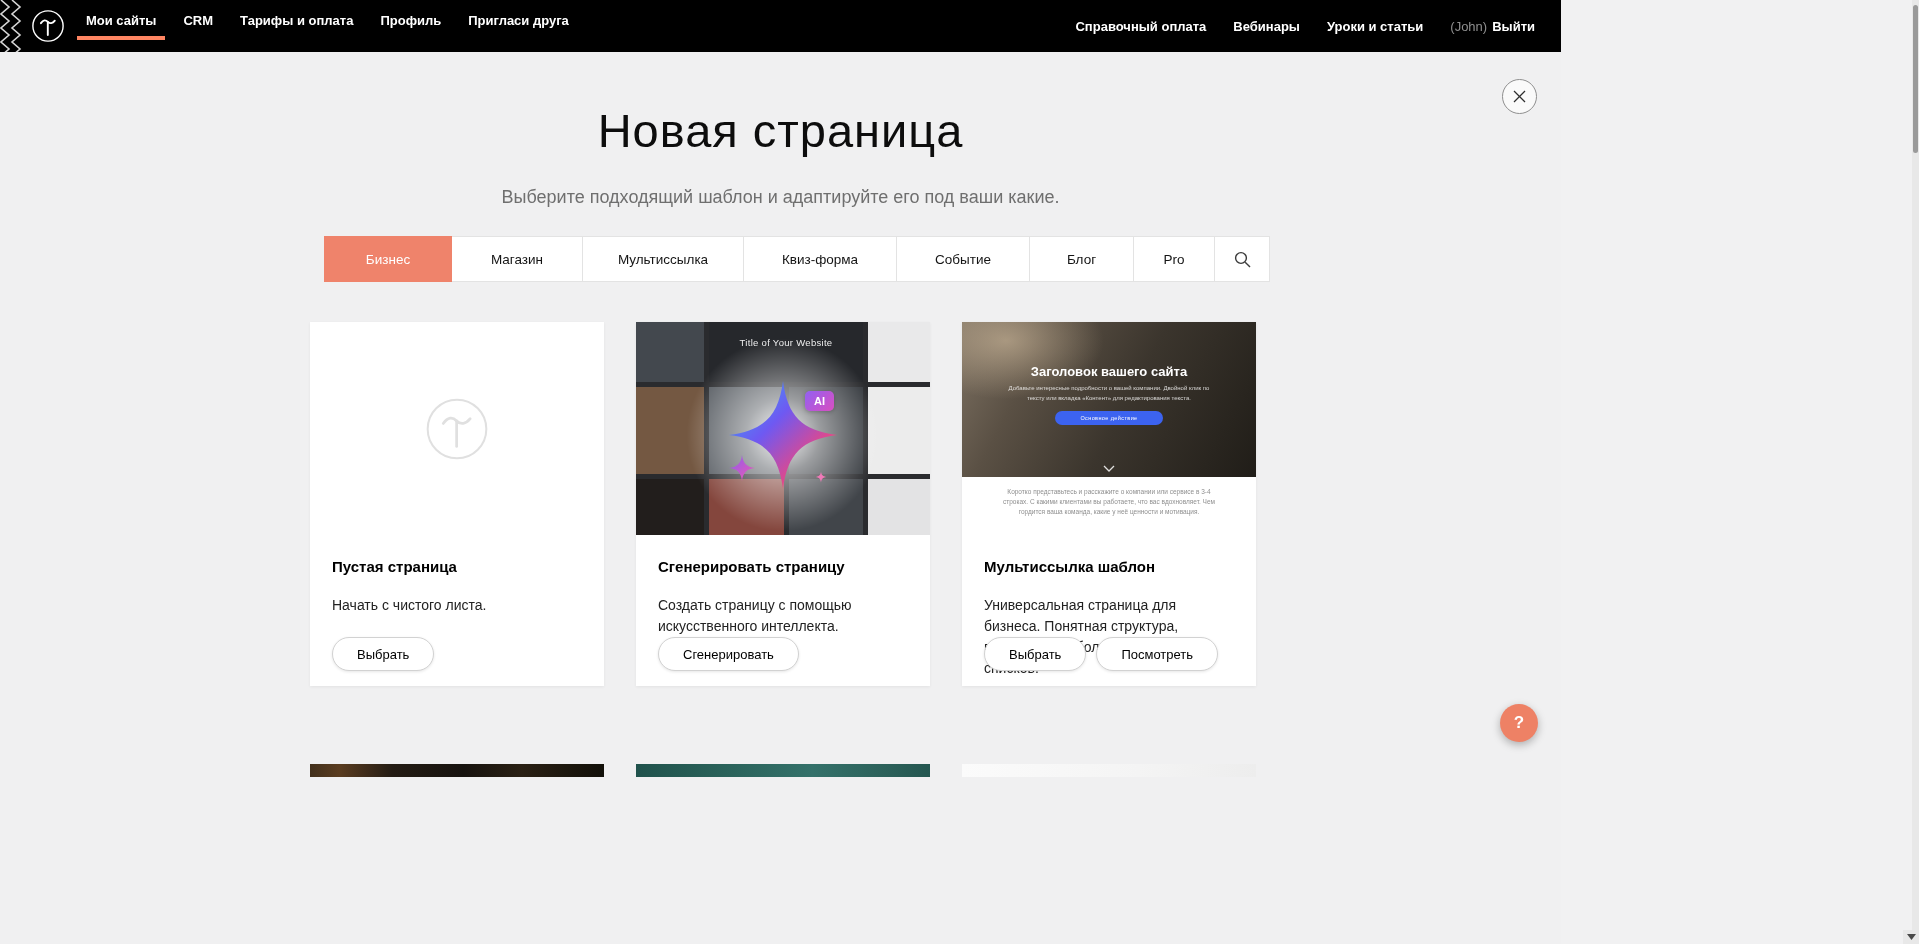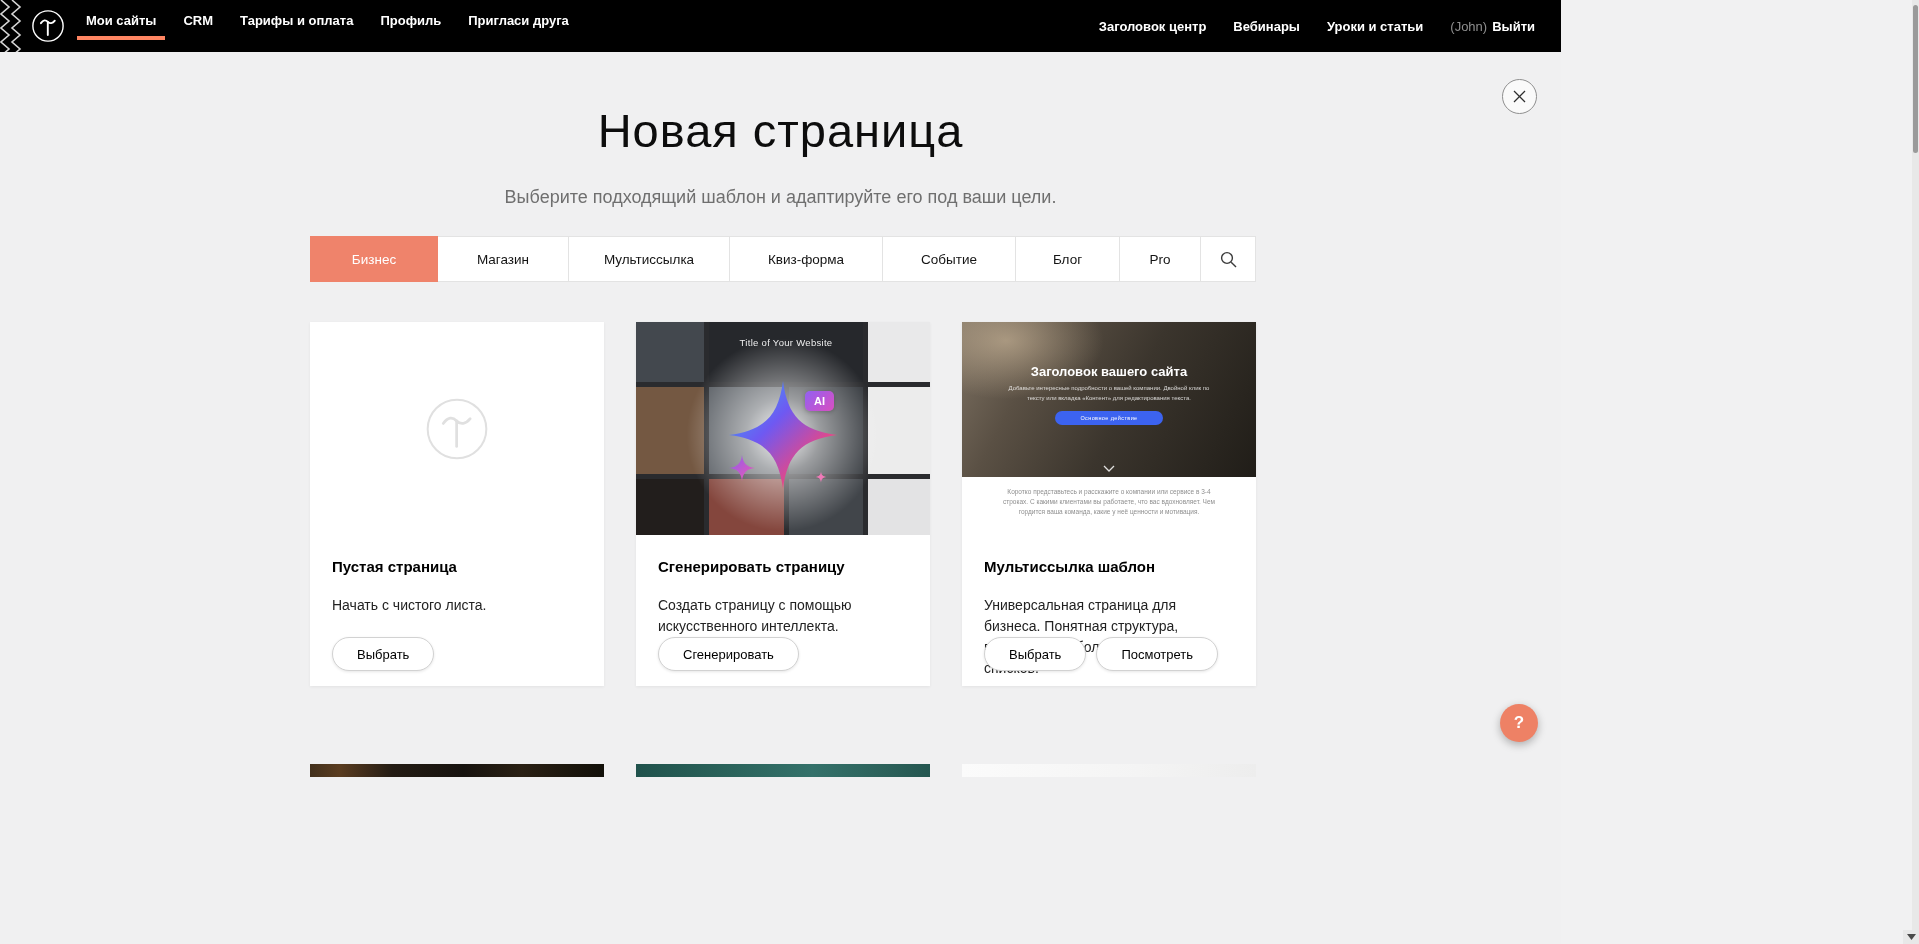--- a/index.html
+++ b/index.html
@@ -26,21 +26,21 @@
 
   
   .close-btn { position:absolute; left:1502px; top:79px; width:35px; height:35px; border-radius:50%;
     background:#fafafa; border:1px solid #8f8f8f; display:flex; align-items:center; justify-content:center; cursor:pointer; padding:0; }
   .page-title { position:absolute; left:0; top:103px; width:1561px; margin:0; text-align:center;
     font-size:47px; font-weight:300; letter-spacing:1px; color:#0d0d0d; }
   .page-subtitle { position:absolute; left:0; top:187px; width:1561px; margin:0; text-align:center;
     font-size:18px; color:#6f6f6f; }
 
   
-  .tabs { position:absolute; left:310px; top:236px; height:46px; display:flex;justify-content:flex-end; }
+  .tabs { position:absolute; left:324px; top:236px; height:46px; display:flex;justify-content:flex-end; }
   .tab { box-sizing:border-box; display:flex; align-items:center; justify-content:center;
     background:#fff; border-top:1px solid #e3e3e3; border-bottom:1px solid #e3e3e3; border-right:1px solid #e3e3e3;
     font-size:13.5px; color:#141414; cursor:pointer; }
   .tab:first-child { border-left:1px solid #e3e3e3; }
   .tab.active { background:#ef836b; border-color:#ef836b; color:#fff; }
   .tab:nth-child(1){width:128px} .tab:nth-child(2){width:131px} .tab:nth-child(3){width:161px}
   .tab:nth-child(4){width:153px} .tab:nth-child(5){width:133px} .tab:nth-child(6){width:104px}
   .tab:nth-child(7){width:81px}  .tab:nth-child(8){width:55px}
 
   
@@ -123,39 +123,39 @@
         </svg>
       </div>
       <nav class="nav-left">
         <a class="nav-item active">Мои сайты</a>
         <a class="nav-item">CRM</a>
         <a class="nav-item">Тарифы и оплата</a>
         <a class="nav-item">Профиль</a>
         <a class="nav-item">Пригласи друга</a>
       </nav>
       <nav class="nav-right">
-        <a class="nav-item">Заголовок центр</a>
+        <a class="nav-item">Справочный оплата</a>
         <a class="nav-item">Вебинары</a>
         <a class="nav-item">Уроки и статьи</a>
         <span class="user-group">
           <span class="user-name">(John)</span>
           <span class="logout">Выйти</span>
         </span>
       </nav>
     </header>
 
     <button class="close-btn">
       <svg width="13" height="13" viewBox="0 0 13 13">
         <line x1="1" y1="1" x2="12" y2="12" stroke="#2e2e2e" stroke-width="1.3"></line>
         <line x1="12" y1="1" x2="1" y2="12" stroke="#2e2e2e" stroke-width="1.3"></line>
       </svg>
     </button>
 
     <h1 class="page-title">Новая страница</h1>
-    <p class="page-subtitle">Выберите подходящий шаблон и адаптируйте его под ваши цели.</p>
+    <p class="page-subtitle">Выберите подходящий шаблон и адаптируйте его под ваши какие.</p>
 
     <div class="tabs">
       <div class="tab active">Бизнес</div>
       <div class="tab">Магазин</div>
       <div class="tab">Мультиссылка</div>
       <div class="tab">Квиз-форма</div>
       <div class="tab">Событие</div>
       <div class="tab">Блог</div>
       <div class="tab">Pro</div>
       <div class="tab">

